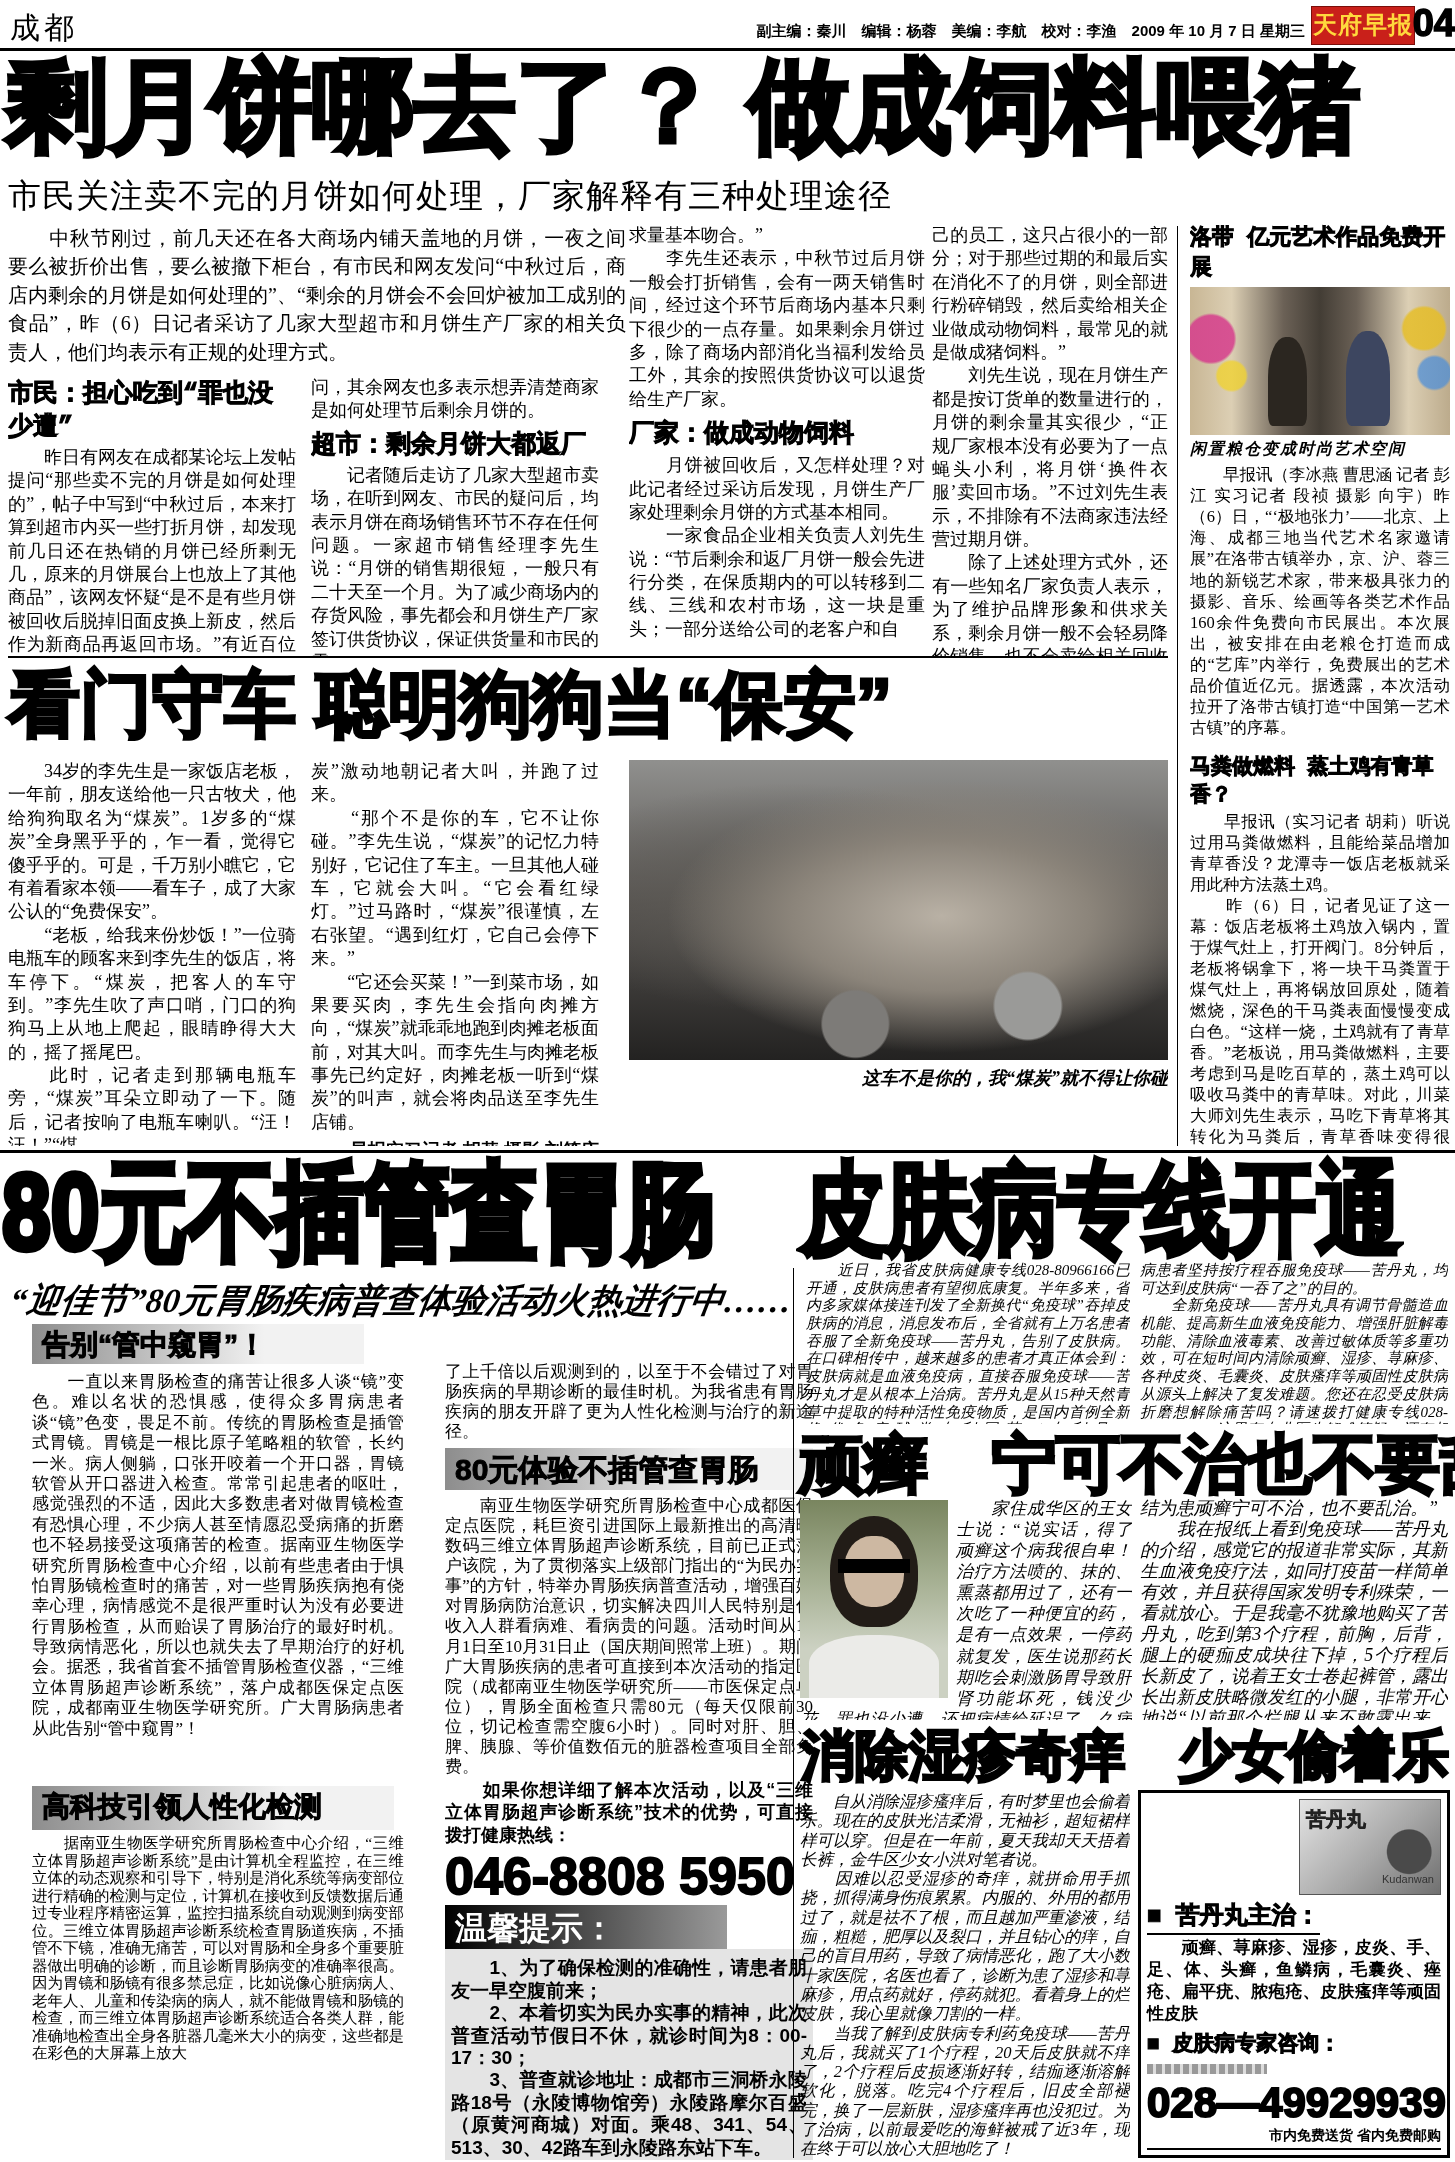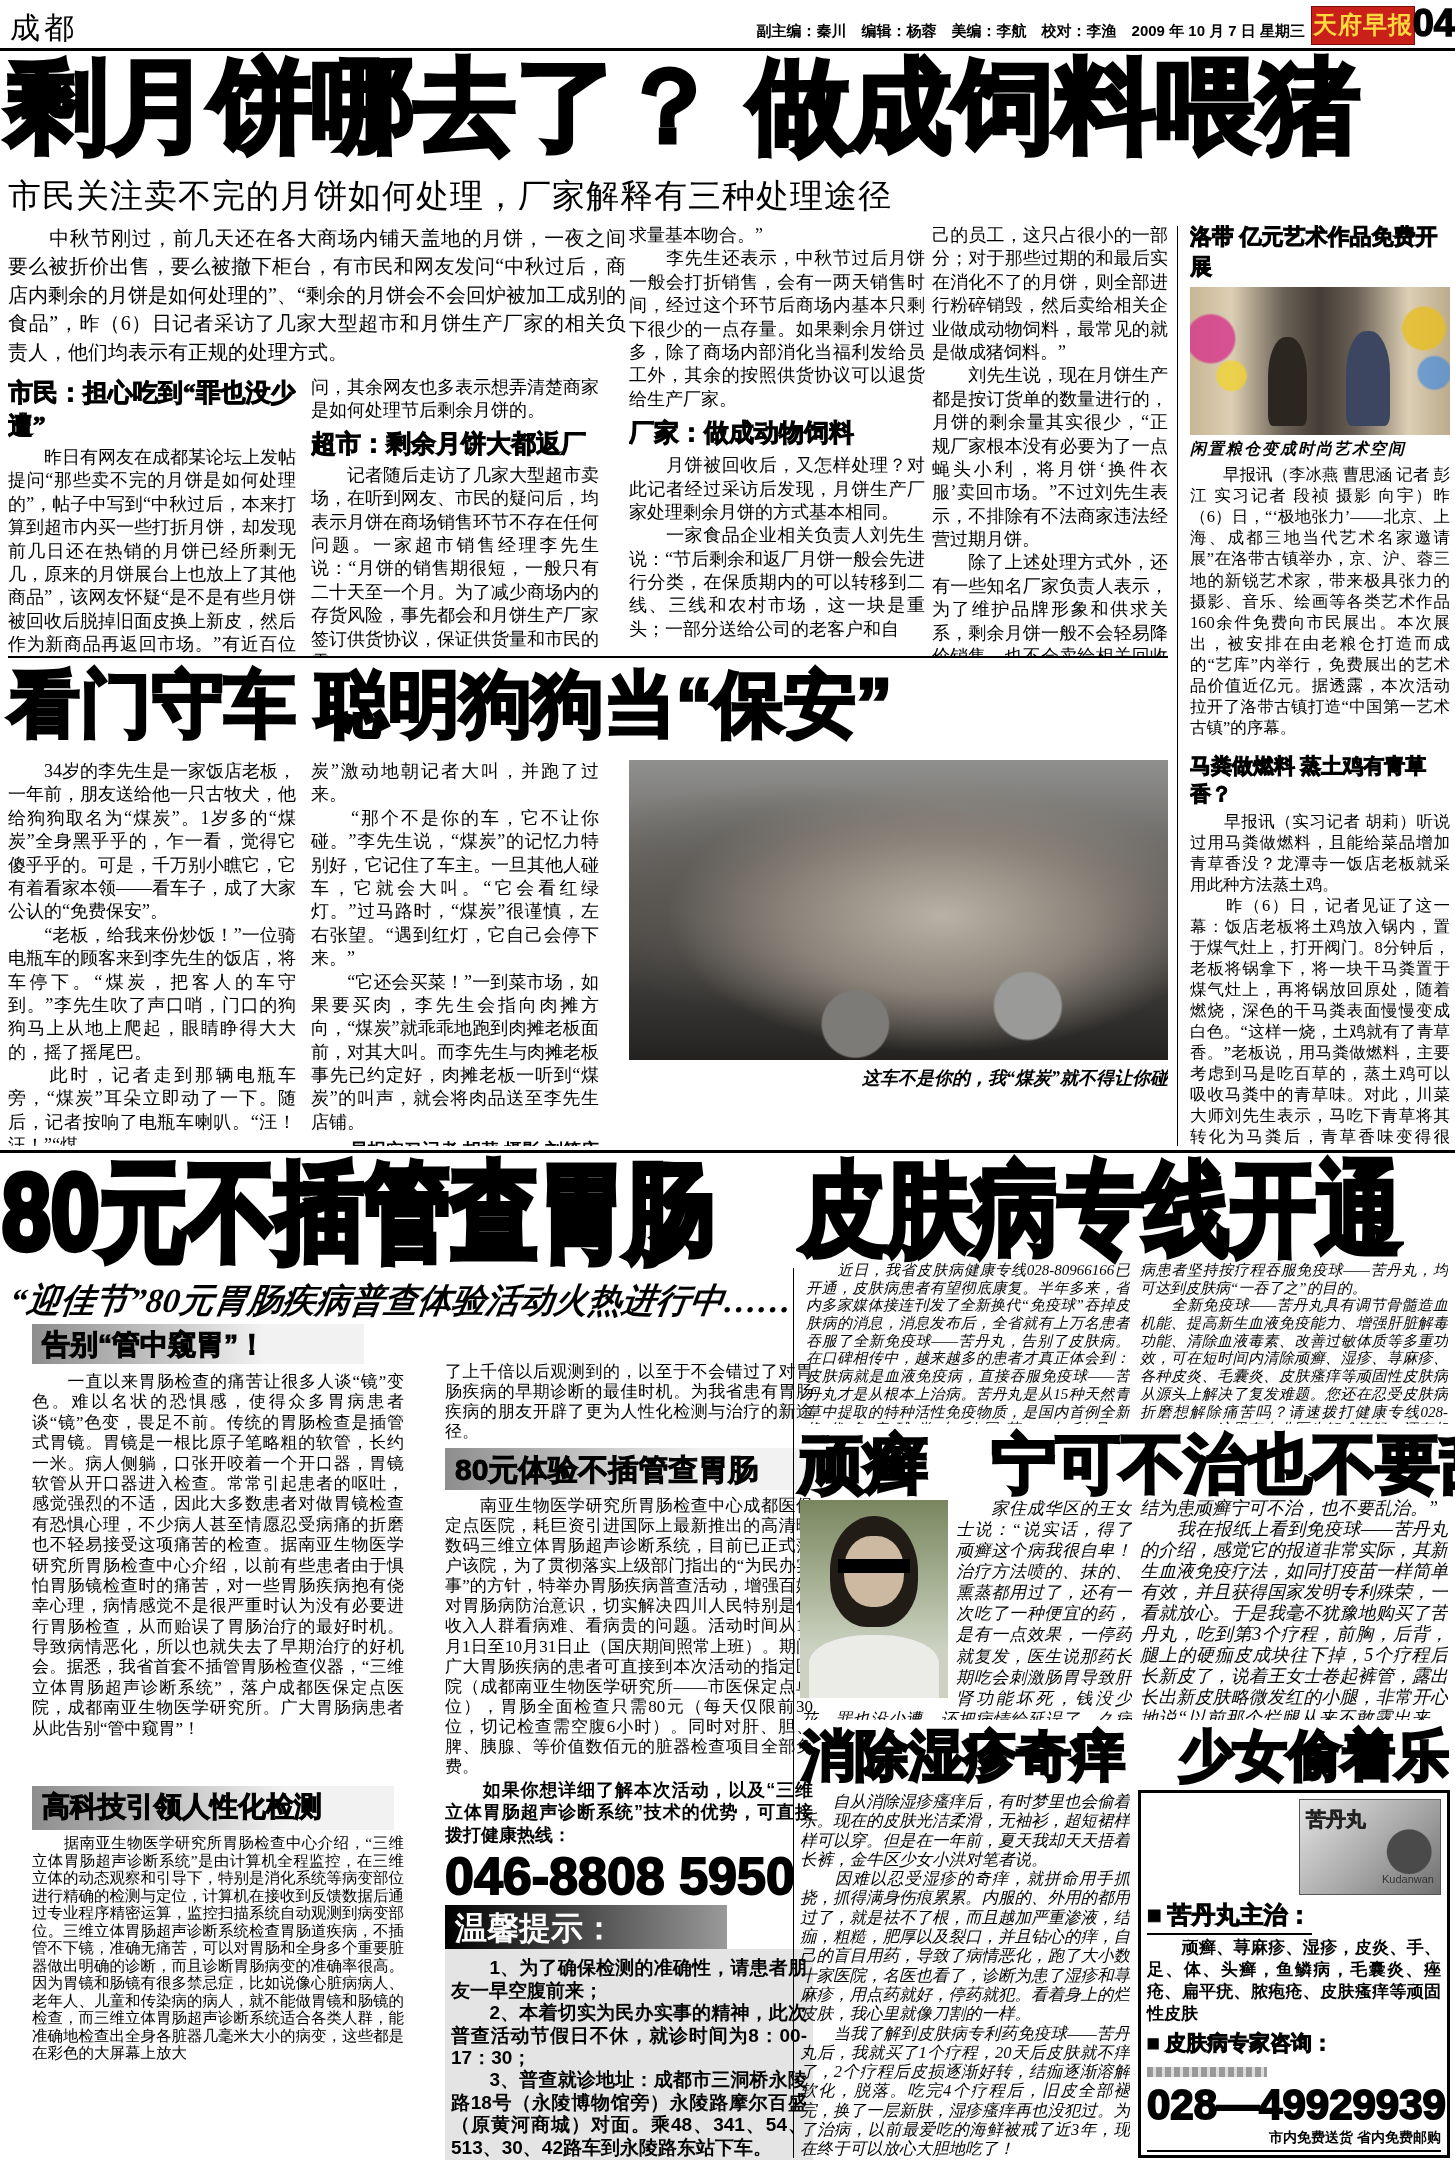--- a/index.html
+++ b/index.html
@@ -1,21 +1,21 @@
 <!DOCTYPE html>
 <html><head>
 <meta charset="utf-8">
 <style>
   html,body{margin:0;padding:0;background:#777;}
   .page{position:relative;width:1455px;height:2162px;background:#fff;color:#000;
         font-family:"Liberation Serif",serif;overflow:hidden;margin:0 auto;}
   .abs{position:absolute;}
   .hl{font-family:"Liberation Sans",sans-serif;font-weight:bold;line-height:1.02;
       -webkit-text-stroke:3px #000;letter-spacing:0;white-space:nowrap;}
-  .colhead{font-family:Liberation Serif, serif;font-weight:bold;-webkit-text-stroke:1px #000;}
+  .colhead{font-family:Liberation Mono, monospace;font-weight:bold;-webkit-text-stroke:1px #000;}
   .bodytext{white-space:pre-line;text-align:justify;}
   .vline{border-left:1px solid #000;width:0;}
   .hline{border-top:2px solid #000;height:0;}
   .gradbox{font-family:"Liberation Sans",sans-serif;font-weight:bold;-webkit-text-stroke:1px #000;
            background:linear-gradient(90deg,#8d8d8d,#f2f2f2 70%);padding:2px 10px;box-sizing:border-box;}
   .kaiti{font-style:italic;}
   .byline{font-family:"Liberation Sans",sans-serif;font-weight:bold;text-align:right;}
   
   .masthead{position:absolute;left:0;top:0;width:1455px;height:48px;border-bottom:3px solid #000;}
   .mh-section{position:absolute;left:10px;top:8px;font-size:30px;letter-spacing:4px;}

